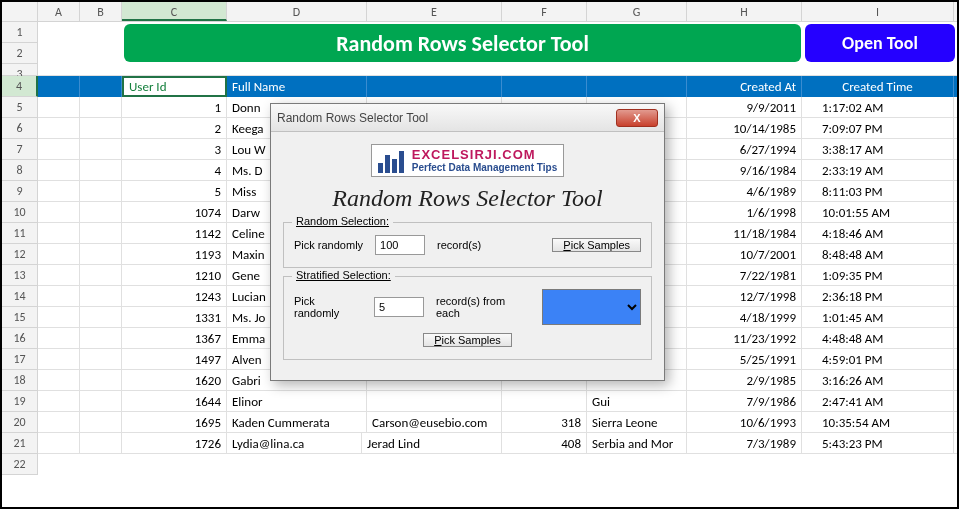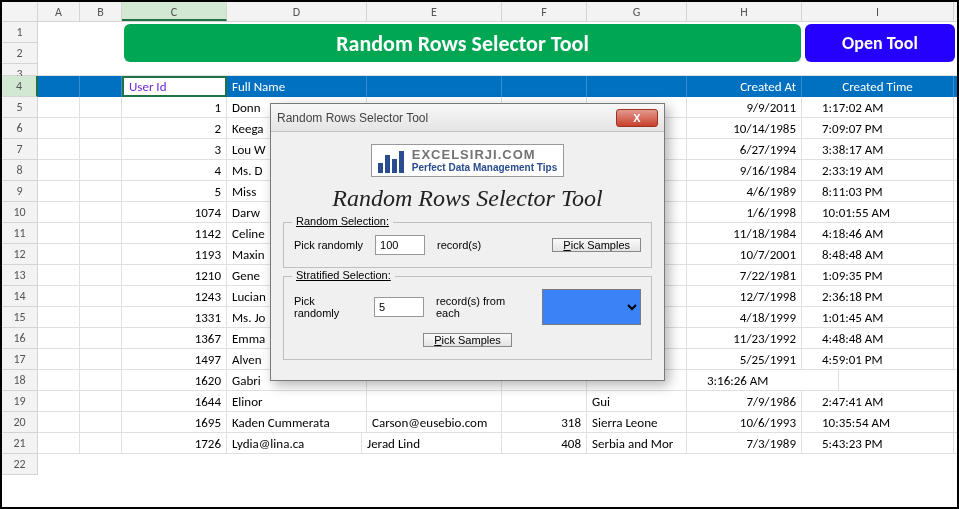--- a/index.html
+++ b/index.html
@@ -16,35 +16,35 @@
 .row-headers { display: flex; flex-direction: column; width: 36px; background: #f3f3f3; }
 .row-header { height: 21px; text-align: center; line-height: 21px; font-size: 12px; color: #555; border-bottom: 1px solid #d4d4d4; border-right: 1px solid #d4d4d4; }
 .row-header.active { background: #d2e8d2; border-right: 2px solid #217346; }
 .rows { flex: 1; }
 .title-row { display: flex; height: 42px; }
 .title-banner { background: #00a651; color: #fff; font-size: 22px; font-weight: bold; display: flex; align-items: center; justify-content: center; border-radius: 6px; margin: 2px; flex: 1; }
 .open-tool-btn { background: #2500ff; color: #fff; font-size: 18px; font-weight: bold; display: flex; align-items: center; justify-content: center; border-radius: 6px; margin: 2px; width: 150px; cursor: pointer; }
 .empty-row { height: 12px; border-bottom: 1px solid #e0e0e0; }
 .header-row { display: flex; height: 21px; background: #0070c0; color: #fff; }
 .header-cell { padding: 2px 5px; border-right: 1px solid #3a8cd0; display: flex; align-items: center; }
-.header-cell.selected { background: #fff; color: #6d28d9; border: 2px solid #217346; }
+.header-cell.selected { background: #fff; color: #15803d; border: 2px solid #217346; }
 .data-row { display: flex; height: 21px; border-bottom: 1px solid #e0e0e0; }
 .data-cell { padding: 2px 5px; border-right: 1px solid #e0e0e0; display: flex; align-items: center; overflow: hidden; white-space: nowrap; }
 .data-cell.num { justify-content: flex-end; }
 .dialog { position: absolute; left: 270px; top: 103px; width: 395px; background: #f0f0f0; border: 1px solid #7a7a7a; box-shadow: 4px 4px 12px rgba(0,0,0,0.3); font-family: Tahoma, sans-serif; font-size: 11px; }
 .dialog-titlebar { height: 28px; background: linear-gradient(#f8f8f8, #e4e4e4); border-bottom: 1px solid #c0c0c0; display: flex; align-items: center; padding: 0 6px; }
 .dialog-title { flex: 1; font-size: 12px; color: #444; }
 .dialog-close { width: 42px; height: 18px; background: linear-gradient(#e29a8f, #c8402c); border: 1px solid #a03020; border-radius: 3px; color: #fff; display: flex; align-items: center; justify-content: center; font-size: 11px; cursor: pointer; font-weight: bold; }
 .dialog-body { padding: 12px; }
 .logo-area { display: flex; justify-content: center; margin-bottom: 8px; }
 .logo-box { border: 1px solid #999; padding: 3px 6px; display: flex; align-items: center; gap: 6px; background: #fff; }
 .logo-icon { width: 28px; height: 24px; display: flex; align-items: flex-end; gap: 2px; }
 .logo-bar { width: 5px; background: #2a4d8f; }
 .logo-text { display: flex; flex-direction: column; line-height: 1.1; }
-.logo-main { color: #737373; font-weight: bold; font-size: 13px; letter-spacing: 1px; }
+.logo-main { color: #be185d; font-weight: bold; font-size: 13px; letter-spacing: 1px; }
 .logo-sub { color: #2a4d8f; font-size: 10px; font-weight: bold; }
 .tool-title { text-align: center; font-family: 'Brush Script MT', cursive; font-style: italic; font-size: 24px; color: #222; margin-bottom: 10px; }
 .fieldset { border: 1px solid #c0c0c0; padding: 12px 10px; margin-bottom: 8px; position: relative; }
 .legend { position: absolute; top: -8px; left: 8px; background: #f0f0f0; padding: 0 4px; font-size: 11px; text-decoration: underline; }
 .field-row { display: flex; align-items: center; gap: 12px; }
 .field-label { font-size: 11px; }
 .field-input { width: 50px; height: 20px; border: 1px solid #999; padding: 2px 4px; font-size: 11px; background: #fff; }
 .field-select { width: 100px; height: 24px; border: 1px solid #7a7a7a; background: #3b82f6; font-size: 11px; padding: 17px 2px; }
 .dialog-btn { height: 14px; padding: 0 10px; border: 1px solid #888; background: linear-gradient(#fafafa,#e4e4e4); font-size: 11px; cursor: pointer; }
 .dialog-btn u { text-decoration: underline; }
@@ -254,20 +254,21 @@
             <div class="data-cell col-I" style="padding-left:20px">4:59:01 PM</div>
           </div>
           <div class="data-row">
             <div class="data-cell col-A"></div>
             <div class="data-cell col-B"></div>
             <div class="data-cell col-C num">1620</div>
             <div class="data-cell col-D">Gabri</div>
             <div class="data-cell col-E"></div>
             <div class="data-cell col-F num"></div>
             <div class="data-cell col-G"></div>
+            <div class="data-cell col-H num">2/9/1985</div>
             <div class="data-cell col-I" style="padding-left:20px">3:16:26 AM</div>
           </div>
           <div class="data-row">
             <div class="data-cell col-A"></div>
             <div class="data-cell col-B"></div>
             <div class="data-cell col-C num">1644</div>
             <div class="data-cell col-D">Elinor</div>
             <div class="data-cell col-E"></div>
             <div class="data-cell col-F num"></div>
             <div class="data-cell col-G">Gui</div>

